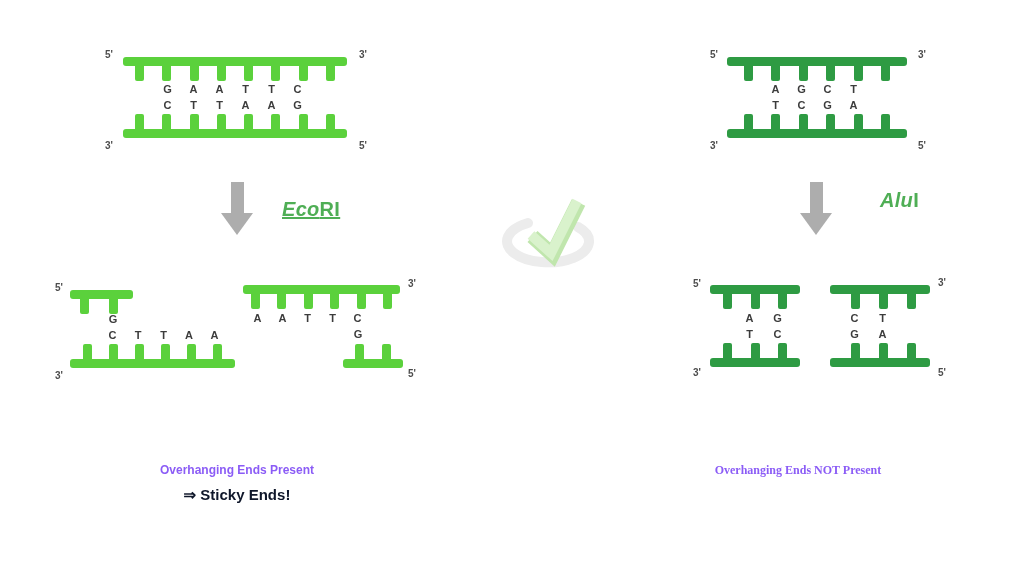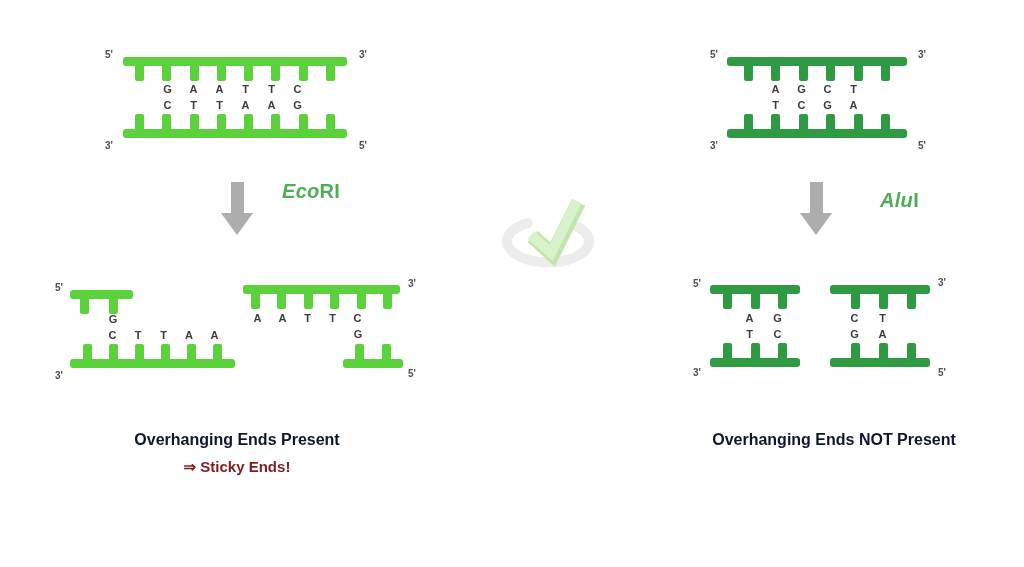--- a/index.html
+++ b/index.html
@@ -29,22 +29,22 @@
   
   .arrow{position:absolute;width:32px;}
   .arrow .shaft{width:13px;height:31px;background:#adadad;margin:0 auto;}
   .arrow .head{width:0;height:0;border-left:16px solid transparent;
                border-right:16px solid transparent;border-top:22px solid #adadad;}
 
   .enzyme{position:absolute;font-size:20px;font-weight:bold;color:#4fae55;letter-spacing:0.3px;}
   .enzyme .it{font-style:italic;}
 
   .caption{position:absolute;width:300px;text-align:center;}
-  .cap-title{font-size:16px;font-weight:bold;color:#0f172a;}
-  .cap-sub{font-size:15px;font-weight:600;color:#7f1d1d;margin-top:9px;}
+  .cap-title{font-size:12px;font-weight:bold;color:#8b5cf6;margin-top:32px;}
+  .cap-sub{font-size:15px;font-weight:600;color:#0f172a;margin-top:9px;}
 
   .watermark{position:absolute;left:493px;top:193px;}
 </style>
 </head>
 <body>
 
 <div id="canvas">
 
   <div class="dna light" style="left:123px;top:57px;width:224px;height:81px;">
     <span class="end-label" style="left:-18px;top:-7px">5'</span>
@@ -96,21 +96,21 @@
         </div>
       <div class="bar"></div>
     </div>
   </div>
 
   <div class="arrow" style="left:221px;top:182px;">
     <div class="shaft"></div>
     <div class="head"></div>
   </div>
 
-  <div class="enzyme" style="left:282px;top:180px;">
+  <div class="enzyme" style="left:282px;top:198px;text-decoration:underline;">
     <span class="it">Eco</span><span>RI</span>
   </div>
 
   <div class="dna light" style="left:70px;top:285px;width:340px;height:92px;">
 
     <span class="end-label" style="left:-15px;top:-2px">5'</span>
     <span class="end-label" style="left:-15px;top:86px">3'</span>
 
     <div class="strand down" style="left:0;top:5px;width:63px;">
       <div class="bar"></div>
@@ -286,17 +286,17 @@
     <div class="strand up" style="left:120px;top:58px;width:100px;">
       <div class="teeth" style="padding:0 14px 0 21px;">
           <i class="tooth"></i>
           <i class="tooth"></i>
           <i class="tooth"></i>
         </div>
       <div class="bar"></div>
     </div>
   </div>
 
-  <div class="caption" style="left:684px;top:431px;">
+  <div class="caption" style="left:648px;top:431px;font-family:Liberation Serif, serif;">
     <div class="cap-title">Overhanging Ends NOT Present</div>
   </div>
 
 </div>
 
 </body></html>

